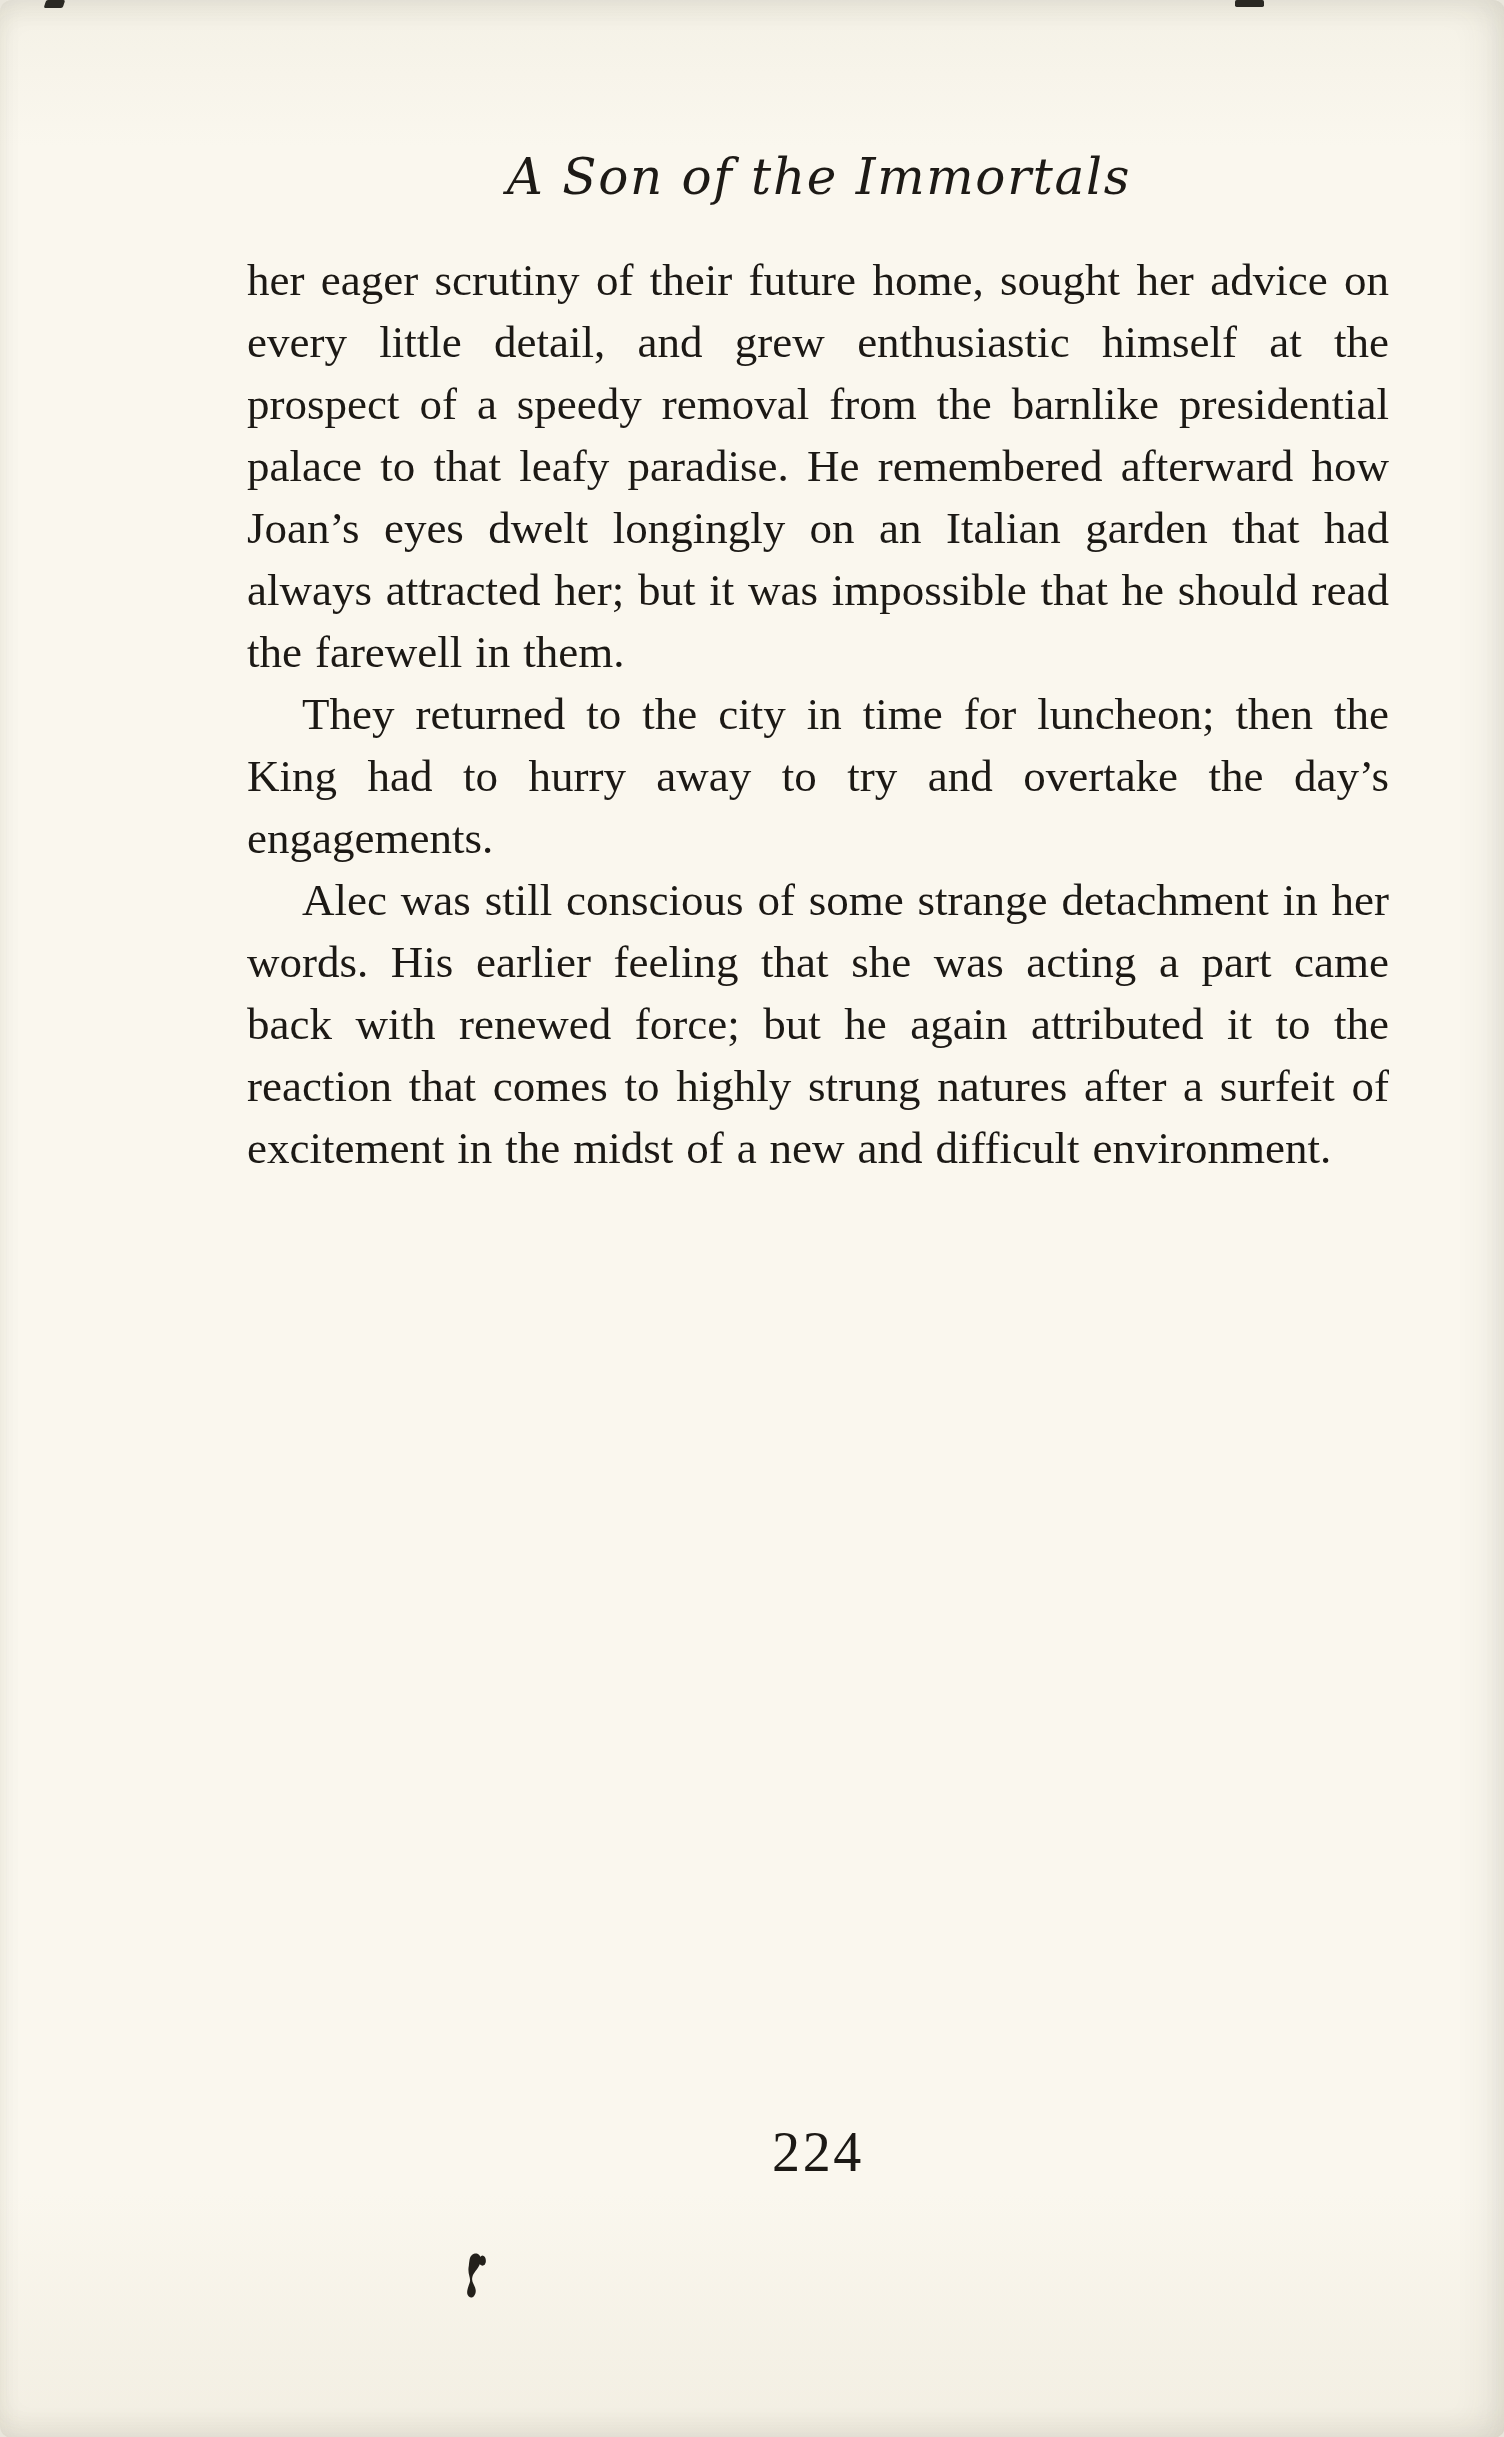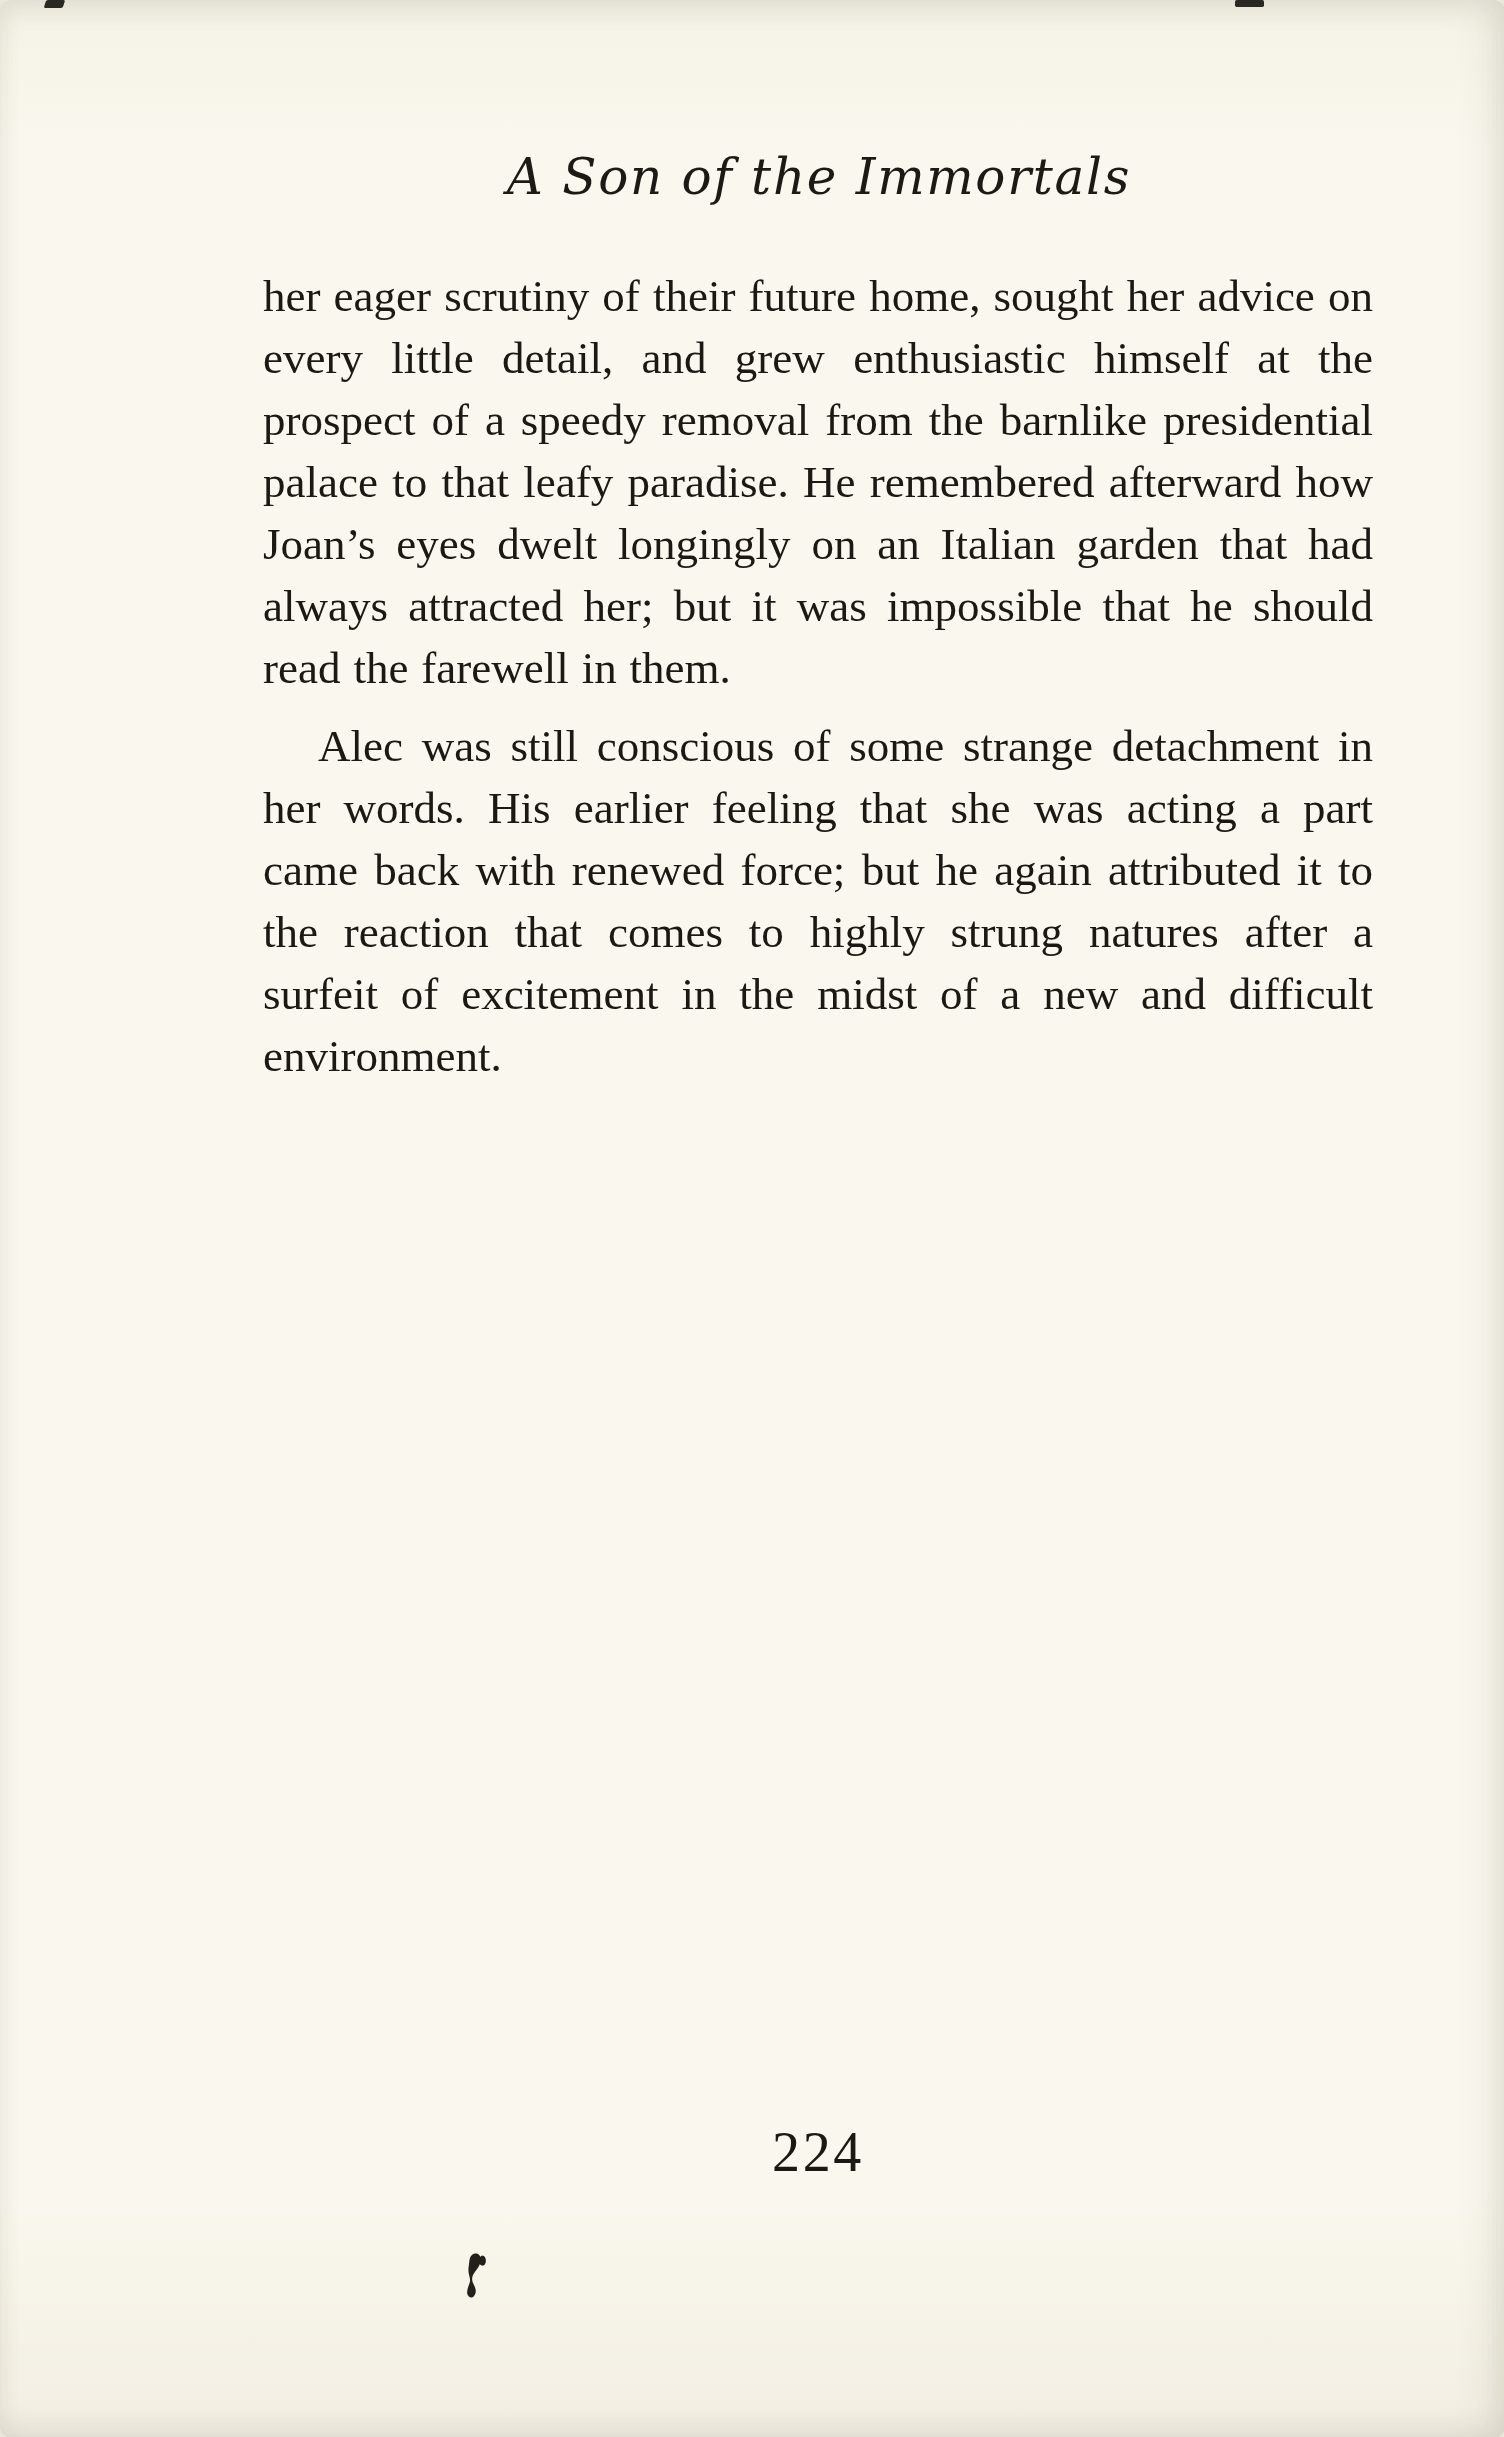--- a/index.html
+++ b/index.html
@@ -46,21 +46,21 @@
     left: 247px;
     top: 249px;
     width: 1142px;
     font-family: "Liberation Serif", serif;
     font-size: 45px;
     line-height: 62px;
     text-align: justify;
     color: #1c1915;
   }
   .para {
-    margin: 16px;
+    margin: 0;
     text-indent: 0;
     word-spacing: 1.7px;
   }
   .para.indented {
     text-indent: 55px;
   }
   .page-number {
     position: absolute;
     left: 247px;
     top: 2120px;
@@ -85,20 +85,21 @@
 
 <div class="page">
 
   <div class="scan-speck speck-top-left"></div>
   <div class="scan-speck speck-top-right"></div>
 
   <h1 class="running-head">A Son of the Immortals</h1>
 
   <div class="text-block">
     <p class="para">her eager scrutiny of their future home, sought her advice on every little detail, and grew enthusiastic himself at the prospect of a speedy removal from the barnlike presidential palace to that leafy paradise.  He remembered afterward how Joan’s eyes dwelt longingly on an Italian garden that had always attracted her; but it was impossible that he should read the farewell in them.</p>
+    <p class="para indented">They returned to the city in time for luncheon; then the King had to hurry away to try and overtake the day’s engagements.</p>
     <p class="para indented">Alec was still conscious of some strange detachment in her words.  His earlier feeling that she was acting a part came back with renewed force; but he again attributed it to the reaction that comes to highly strung natures after a surfeit of excitement in the midst of a new and difficult environment.</p>
   </div>
 
   <div class="page-number">224</div>
 
   <div class="ink-mark">
     <svg width="29" height="48" viewBox="0 0 34 56" xmlns="http://www.w3.org/2000/svg">
       <path d="M14 2 C20 0, 24 6, 21 14 C19 20, 13 24, 12 30 C11 36, 15 38, 16 44 C17 50, 12 56, 8 52 C4 48, 7 42, 9 36 C11 30, 6 26, 8 16 C9 8, 9 4, 14 2 Z" fill="#23201b"></path>
       <ellipse cx="24" cy="10" rx="4" ry="6" fill="#23201b"></ellipse>
     </svg>

